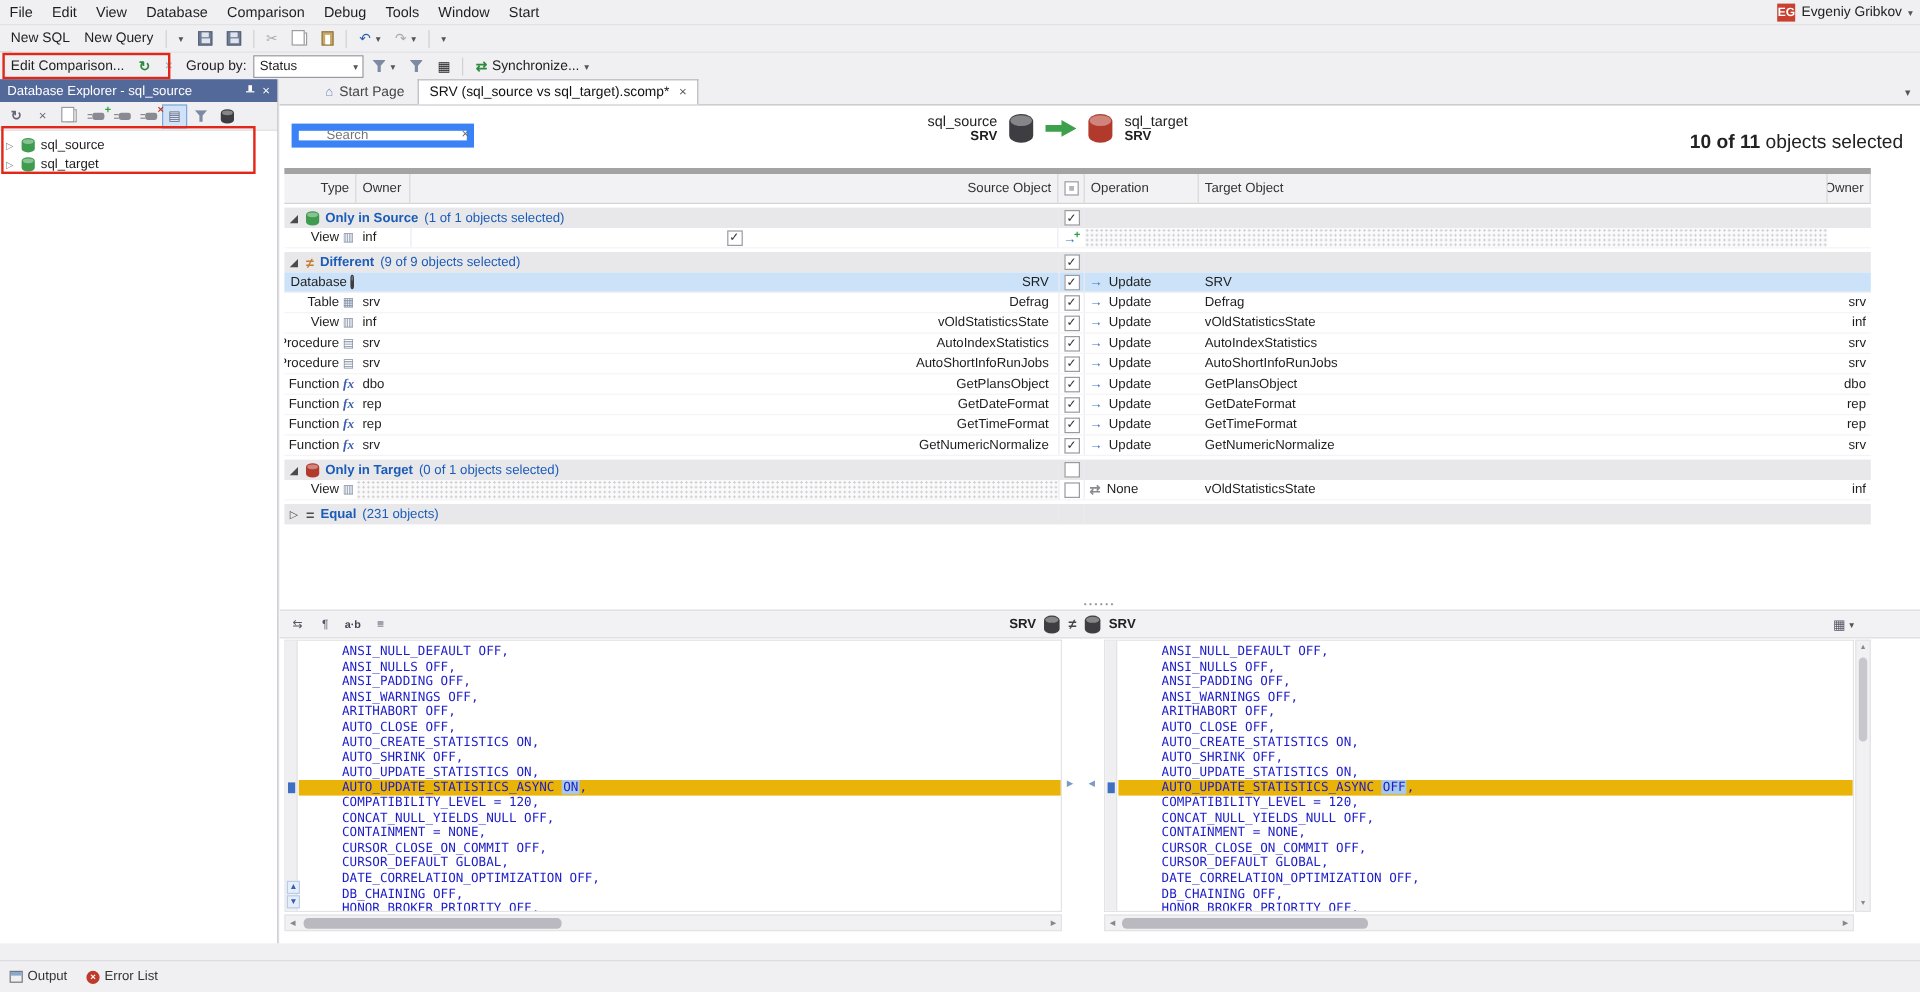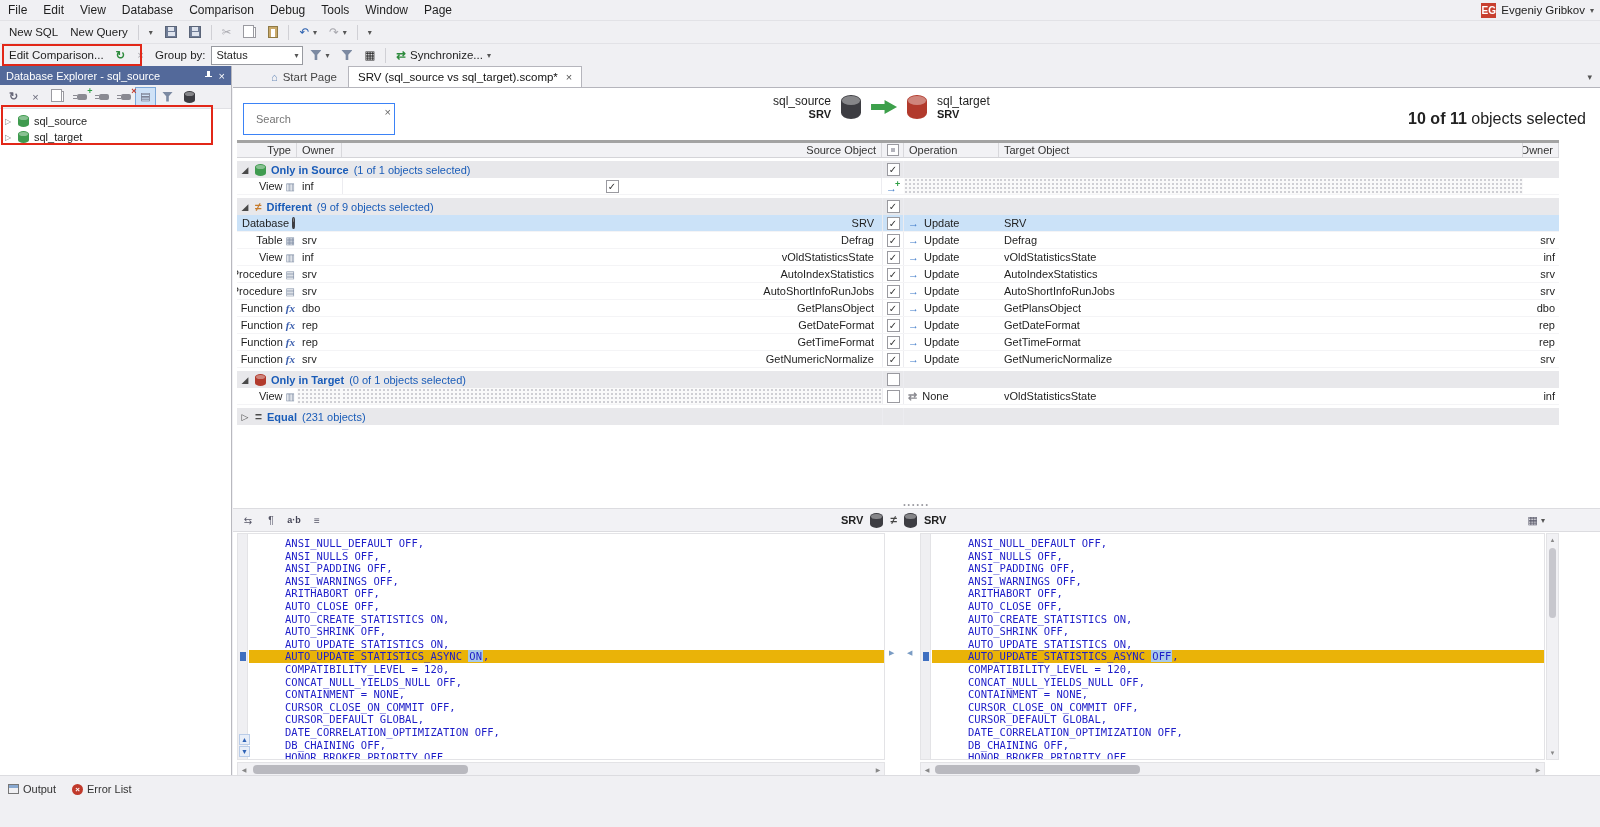--- a/index.html
+++ b/index.html
@@ -75,34 +75,34 @@
 .tabs{display:flex;gap:2px}
 .tab{display:flex;align-items:center;gap:5px;height:21px;padding:0 9px;font-size:11.5px;color:#444}
 .tab.active{background:#fff;border:1px solid #b5b5bc;border-bottom:none;margin-bottom:-1px;color:#111;z-index:2}
 .thome{color:#7292bd;font-size:11px}
 .tclose{color:#555;font-size:11px;margin-left:3px}
 .tab-dd{position:absolute;right:8px;bottom:5px;font-size:9px;color:#555}
 .doc{position:absolute;top:22px;left:0;right:0;bottom:0;background:#fff}
 
 
 .searchbox{position:absolute;left:10px;top:15px;width:152px}
-.searchbox input{width:100%;height:32px;border:1px solid #3b82f6;font:11px "Liberation Sans",sans-serif;padding:0 18px 0 12px;color:#333}
+.searchbox input{width:100%;height:20px;border:6px solid #3b82f6;font:11px "Liberation Sans",sans-serif;padding:0 18px 0 23px;color:#333}
 .search-clear{position:absolute;right:4px;top:3px;font-size:11px;color:#666}
 .db-pair{position:absolute;left:540px;top:6px;display:flex;align-items:center;gap:10px}
 .side{display:flex;flex-direction:column;justify-content:center}
 .side.src{align-items:flex-end}
 .side .nm{font-size:12px}
 .side .sv{font-size:11px;font-weight:bold}
 .summary{position:absolute;right:14px;top:22px;font-size:16px;color:#222}
 .summary b{font-weight:bold}
 
 
 .grid{position:absolute;left:4px;top:52px;width:1322px;font-size:11px}
 .grid-h,.row,.grow{display:grid;grid-template-columns:60px 45px 540px 22px 95px 524px 36px}
-.grid-h{height:18px;background:#f2f2f5;border-top:3px solid #a3a3a3;border-bottom:1px solid #d4d4d8;color:#333}
+.grid-h{height:30px;background:#f2f2f5;border-top:5px solid #a3a3a3;border-bottom:1px solid #d4d4d8;color:#333}
 .grid-h .hc{display:flex;align-items:center;border-right:1px solid #d8d8dc;padding:0 5px;overflow:hidden;white-space:nowrap}
 .hc.r{justify-content:flex-end}
 .hc.c{justify-content:center;padding:0}
 .cbh{width:12px;height:12px;border:1px solid #9a9aa0;background:#fff;position:relative}
 .cbh::before{content:'';position:absolute;left:3px;top:3px;right:3px;bottom:3px;background:#b4b4bc}
 .row{height:17px;align-items:center;border-bottom:1px solid #f4f4f6}
 .cc{display:flex;align-items:center;height:100%;padding:0 5px;overflow:hidden;white-space:nowrap}
 .ctype{justify-content:flex-end;gap:3px;padding-right:2px}
 .csrc{justify-content:flex-end;padding-right:8px}
 .cchk{justify-content:center;border-left:1px solid #ececf0;border-right:1px solid #ececf0;padding:0}
@@ -149,21 +149,21 @@
 .vscroll{position:absolute;left:1313px;top:25px;width:13px;height:227px;background:#f1f1f4;border:1px solid #e3e3e6}
 .vthumb{position:absolute;left:2px;right:2px;top:14px;height:70px;background:#c7c7cd;border-radius:4px}
 .varrow{position:absolute;left:0;right:0;height:12px;display:flex;align-items:center;justify-content:center;font-size:6px;color:#888}
 .hscroll{position:absolute;top:254px;height:14px;background:#f1f1f4;border:1px solid #e3e3e6}
 .hscroll.hleft{left:4px;width:648px}
 .hscroll.hright{left:687px;width:625px}
 .hthumb{position:absolute;top:2px;height:9px;background:#b9b9bf;border-radius:4px}
 .harrow{position:absolute;top:0;bottom:0;width:12px;display:flex;align-items:center;justify-content:center;font-size:6px;color:#888}
 
 
-.bottombar{position:absolute;left:0;right:0;bottom:0;height:52px;background:#f0f0f3;border-top:1px solid #dcdce0;padding:4px 8px;display:flex;gap:16px;align-items:flex-start}
+.bottombar{position:absolute;left:0;right:0;bottom:0;height:27px;background:#f0f0f3;border-top:1px solid #dcdce0;padding:4px 8px;display:flex;gap:16px;align-items:flex-start}
 .bbtab{display:flex;align-items:center;gap:4px;font-size:11px;color:#333;height:18px}
 .outico{width:11px;height:10px;border:1px solid #777;position:relative}
 .outico::before{content:'';position:absolute;left:0;right:0;top:0;height:3px;background:#88a8d0}
 .errico{width:11px;height:11px;border-radius:50%;background:#c0392b;color:#fff;font-size:8px;display:flex;align-items:center;justify-content:center;font-weight:bold}
 .errico::before{content:'\00d7'}
 
 
 .anno{position:absolute;border:2px solid #e22718;z-index:60;pointer-events:none}
 .anno1{left:2px;top:44px;width:140px;height:22px}
 .anno2{left:1px;top:105px;width:212px;height:40px}
@@ -176,21 +176,21 @@
   <div class="menubar">
     <div class="menu-items">
         <span class="mi">File</span>
         <span class="mi">Edit</span>
         <span class="mi">View</span>
         <span class="mi">Database</span>
         <span class="mi">Comparison</span>
         <span class="mi">Debug</span>
         <span class="mi">Tools</span>
         <span class="mi">Window</span>
-        <span class="mi">Page</span>
+        <span class="mi">Start</span>
       </div>
     <div class="user-area">
       <span class="user-badge">EG</span>
       <span class="user-name">Evgeniy Gribkov</span>
       <span class="dd">▾</span>
     </div>
   </div>
 
   <div class="toolbar t1">
     <button class="tbtn">

